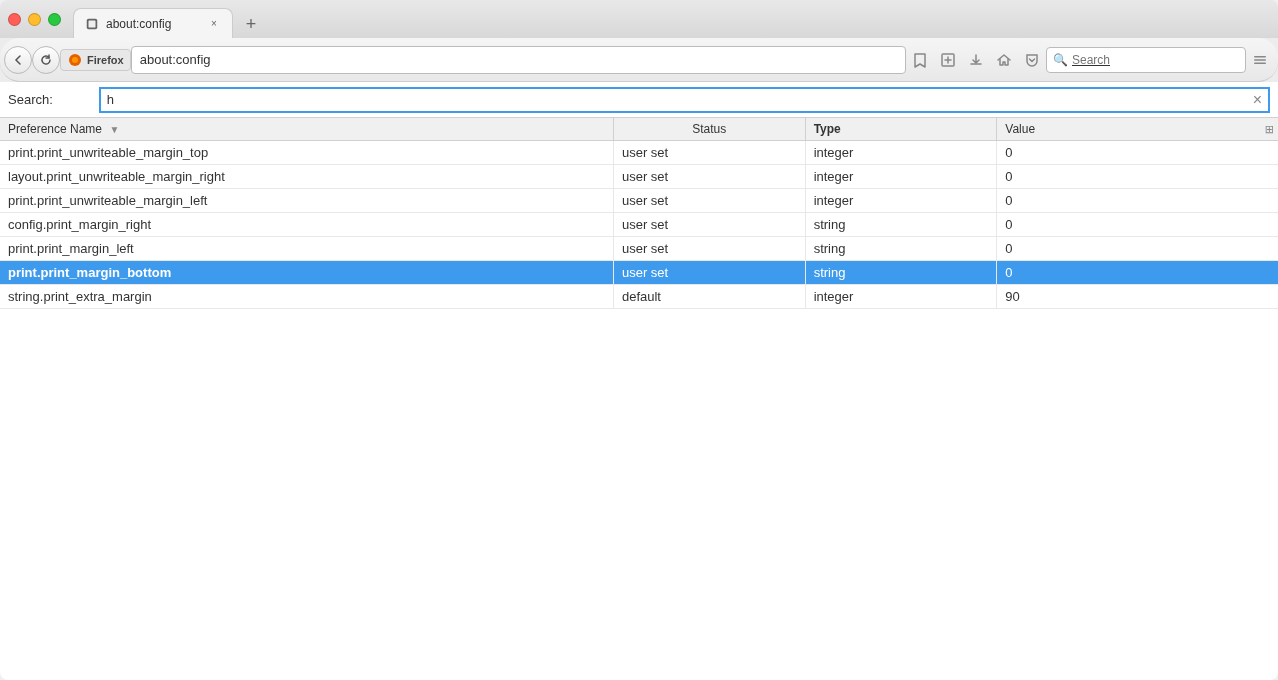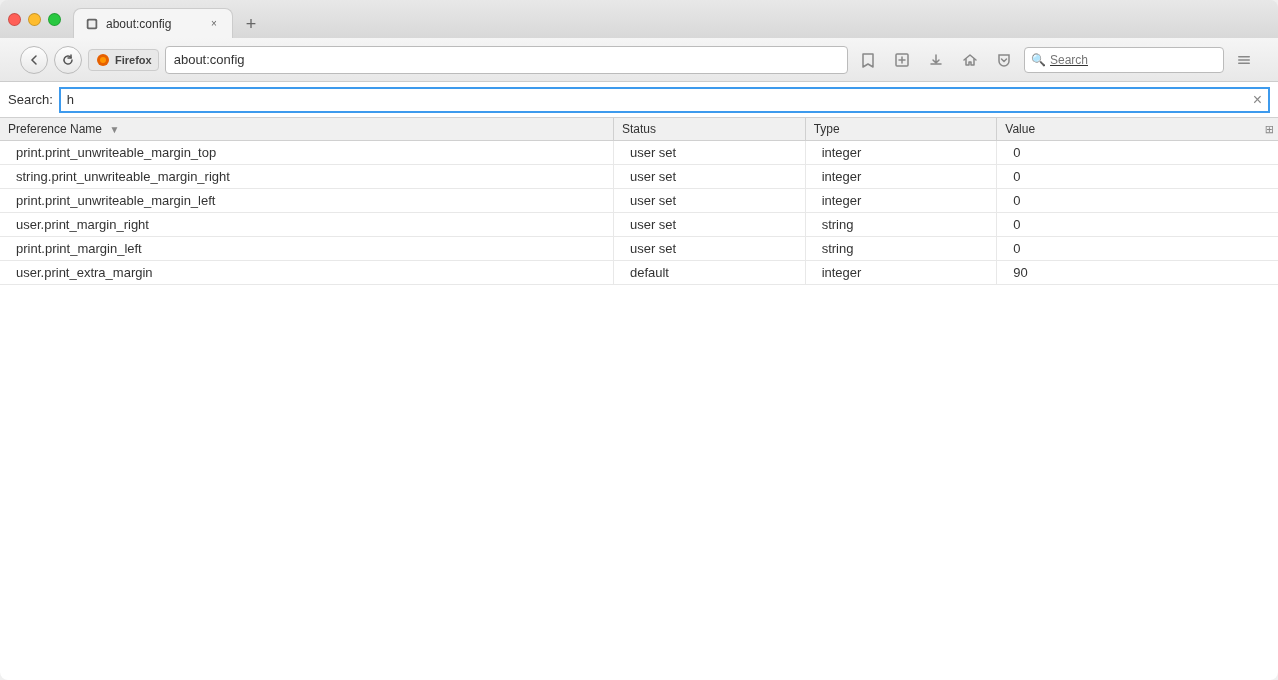--- a/index.html
+++ b/index.html
@@ -47,23 +47,23 @@
     .tab-close { width: 16px; height: 16px; border-radius: 50%; display: flex; align-items: center; justify-content: center; font-size: 10px; color: #666; cursor: pointer; }
     .tab-add { width: 28px; height: 28px; display: flex; align-items: center; justify-content: center; color: #666; font-size: 18px; cursor: pointer; margin-left: 4px; }
 
     
     .toolbar {
       height: 44px;
       background: linear-gradient(to bottom, #f5f5f5, #e8e8e8);
       border-bottom: 1px solid #ccc;
       display: flex;
       align-items: center;
-      padding: 0 20px;
-      gap: 6px;
+      padding: 0 4px;
       flex-shrink: 0;
+      border-radius: 20px;
     }
     .nav-btn {
       width: 28px; height: 28px;
       border-radius: 50%;
       border: 1px solid #bbb;
       background: linear-gradient(to bottom, #fefefe, #e8e8e8);
       display: flex; align-items: center; justify-content: center;
       cursor: pointer;
       color: #555;
     }
@@ -106,20 +106,21 @@
     }
 
     .search-bar-container {
       height: 36px;
       background: #fff;
       border-bottom: 1px solid #d0d0d0;
       display: flex;
       align-items: center;
       padding: 0 8px;
       flex-shrink: 0;
+      gap: 40px;
     }
     .search-label { font-size: 13px; color: #333; margin-right: 6px; font-weight: normal; }
     .search-input-wrap {
       flex: 1;
       display: flex;
       align-items: center;
       border: 2px solid #3d9aed;
       background: white;
       height: 26px;
       padding: 0 6px;
@@ -143,28 +144,28 @@
       padding: 4px 8px;
       font-size: 12px;
       font-weight: normal;
       color: #333;
       border-bottom: 1px solid #d0d0d0;
       border-right: 1px solid #d0d0d0;
       position: relative;
     }
     thead th:last-child { border-right: none; }
     .col-name { width: 48%; }
-    .col-status { width: 15%; }
-    .col-type { width: 15%; }
+    .col-status { width: 15%; text-align: center; }
+    .col-type { width: 15%; font-weight: bold; }
     .col-value { width: 22%; }
 
     tbody tr { border-bottom: 1px solid #e8e8e8; }
     tbody tr.selected { background: #3d9aed; color: white; }
     tbody td {
-      padding: 4px 16px;
+      padding: 4px 8px;
       font-size: 13px;
       color: #333;
       border-right: 1px solid #e8e8e8;
       white-space: nowrap;
       overflow: hidden;
       text-overflow: ellipsis;
       margin-top: 14px;
     }
     tbody td:last-child { border-right: none; }
     tbody tr.selected td { color: white; }
@@ -317,45 +318,51 @@
         </tr>
       </thead>
       <tbody id="table-body">
       <tr>
             <td>print.print_unwriteable_margin_top</td>
             <td>user set</td>
             <td>integer</td>
             <td>0</td>
           </tr>
           <tr>
-            <td>string.print_unwriteable_margin_right</td>
+            <td>layout.print_unwriteable_margin_right</td>
             <td>user set</td>
             <td>integer</td>
             <td>0</td>
           </tr>
           <tr>
             <td>print.print_unwriteable_margin_left</td>
             <td>user set</td>
             <td>integer</td>
             <td>0</td>
           </tr>
           <tr>
-            <td>user.print_margin_right</td>
+            <td>config.print_margin_right</td>
             <td>user set</td>
             <td>string</td>
             <td>0</td>
           </tr>
           <tr>
             <td>print.print_margin_left</td>
             <td>user set</td>
             <td>string</td>
             <td>0</td>
           </tr>
-          <tr>
-            <td>user.print_extra_margin</td>
+          <tr class="selected">
+            <td style="font-weight: bold;">print.print_margin_bottom</td>
+            <td>user set</td>
+            <td>string</td>
+            <td>0</td>
+          </tr>
+          <tr>
+            <td>string.print_extra_margin</td>
             <td>default</td>
             <td>integer</td>
             <td>90</td>
           </tr>
         </tbody>
     </table>
   </div>
 
 </div>
 

